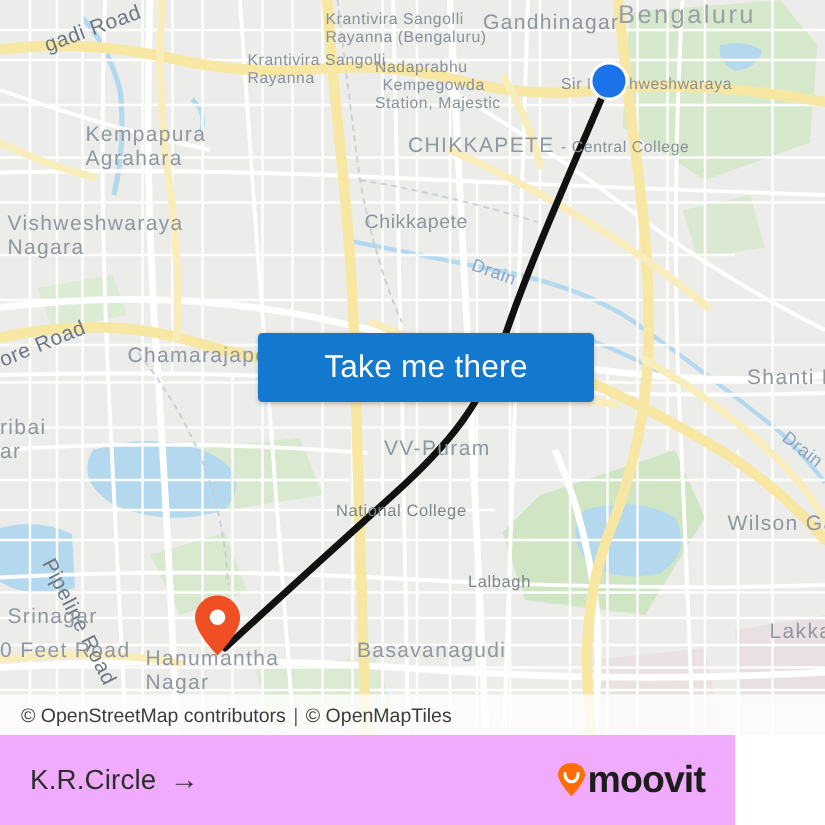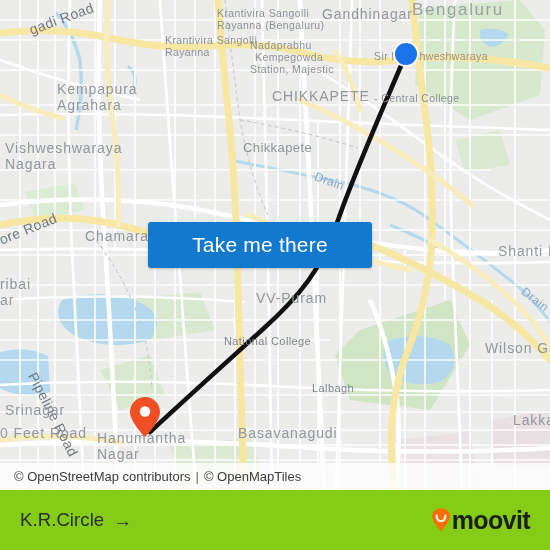--- a/index.html
+++ b/index.html
@@ -58,21 +58,21 @@
   }
   #dest-marker {
     position: absolute;
     left: 129px; top: 396px;
     width: 32px; height: 42px;
   }
 
   
   #take-me-there {
     position: absolute;
-    left: 148px; top: 222px;
+    left: 172px; top: 222px;
     width: 224px; height: 46px;
     background: #1379ce;
     border: none;
     border-radius: 3px;
     color: #ffffff;
     font-family: "Liberation Sans", sans-serif;
     font-size: 21px;
     letter-spacing: .2px;
     cursor: pointer;
     box-shadow: 0 1px 3px rgba(0,0,0,.22);
@@ -94,22 +94,22 @@
     box-sizing: border-box;
     font-size: 13px;
     color: #3c3c3c;
   }
   #attribution .sep { margin: 0 5px; color: #6a6a6a; }
 
   
   #footer {
     position: absolute;
     left: 0; top: 490px;
-    width: 550px; height: 60px;
-    background: #84cc16;
+    width: 490px; height: 60px;
+    background: #f0abfc;
     display: flex;
     align-items: center;
     justify-content: space-between;
     padding: 0 20px;
     box-sizing: border-box;
   }
   #route-summary {
     display: flex;
     align-items: center;
     font-size: 18.5px;

